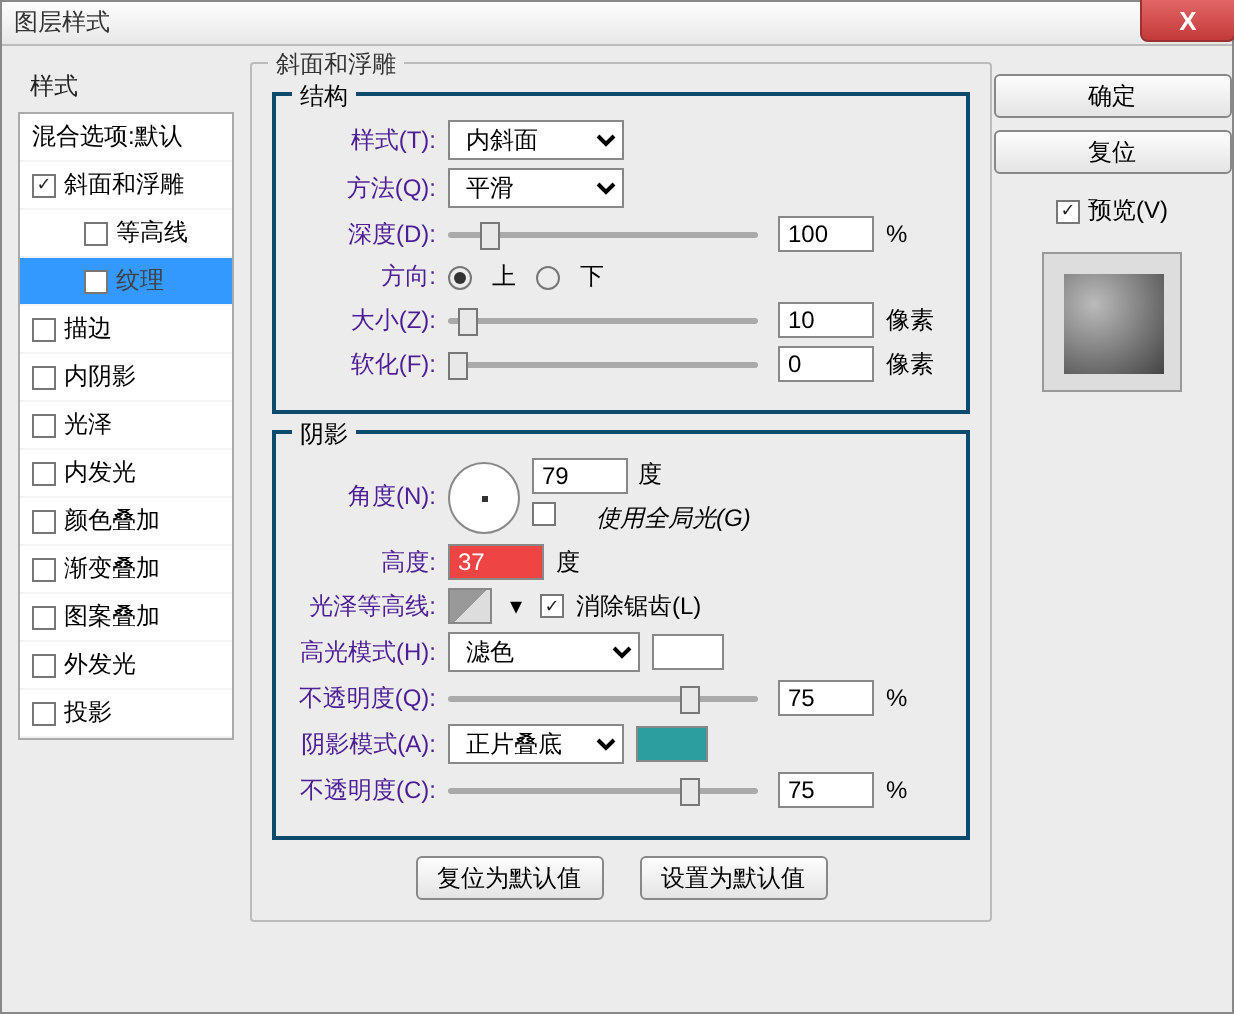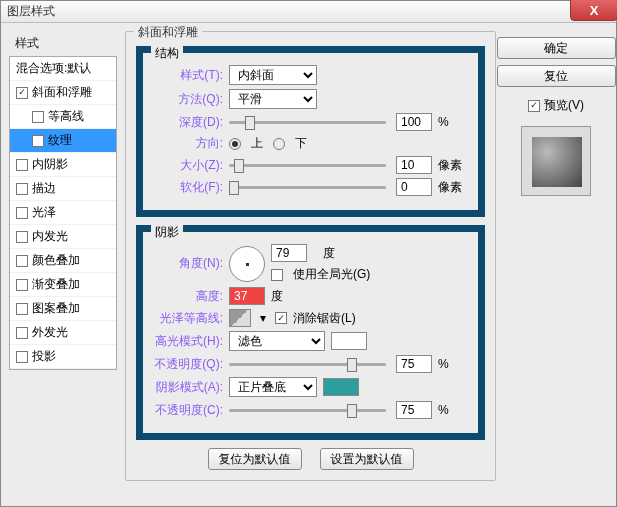--- a/index.html
+++ b/index.html
@@ -6,34 +6,34 @@
 body { margin: 0; background: #ececec; }
 .window { width: 617px; height: 507px; background: #ececec; border: 1px solid #888; position: relative; }
 .titlebar { height: 22px; background: linear-gradient(#fdfdfd, #e8e8e8); border-bottom: 1px solid #bbb; display: flex; align-items: center; padding-left: 6px; }
 .titlebar-text { color: #333; }
 .close-btn { position: absolute; right: -2px; top: -2px; width: 48px; height: 22px; background: linear-gradient(#e26666, #c43a3a); border: 1px solid #933; border-radius: 0 0 4px 4px; display:flex; align-items:center; justify-content:center; color:#fff; font-weight:bold; font-size:13px;}
 .body { display: flex; padding: 8px; gap: 8px; height: calc(100% - 22px); }
 .left { width: 108px; }
 .left-head { padding: 4px 6px; color: #222; }
 .style-list { border: 1px solid #aaa; background: #fff; }
 .style-item { padding: 3px 6px; display:flex; align-items:center; gap:4px; border-bottom:1px solid #f2f2f2; cursor:default; }
-.style-item.selected { background:#3399ff; color:#000000;}
-.style-item.sub { padding-left: 22px; }
+.style-item.selected { background:#3399ff; color:#404040;}
+.style-item.sub { padding-left: 32px; }
 .chk { width:12px; height:12px; border:1px solid #777; background:#fff; display:inline-flex; align-items:center; justify-content:center; font-size:9px; color:#222;}
 .chk.checked::after { content:"✓"; line-height:1;}
 .mid { flex: 1; }
 .group { border: 1px solid #bbb; border-radius: 2px; padding: 8px 10px 10px; position: relative; margin-bottom: 8px; }
 .group-title { position: absolute; top: -8px; left: 8px; background: #ececec; padding: 0 4px; color:#333;}
-.inner-group { border: 7px solid #0c4a6e; padding: 8px 10px 10px; position: relative; margin-top:6px; margin-bottom:8px;}
+.inner-group { border: 2px solid #0c4a6e; padding: 8px 10px 10px; position: relative; margin-top:6px; margin-bottom:8px;}
 .inner-group-title { position:absolute; top:-8px; left:8px; background:#ececec; padding:0 4px;}
 .row { display:flex; align-items:center; gap:6px; margin: 4px 0; }
-.lbl { width: 70px; text-align: right; color:#8b5cf6;}
+.lbl { width: 70px; text-align: right; color:#4c1d95;}
 select.combo, input.txt { border: 1px solid #888; background:#fff; height:18px; padding:0 4px;}
 select.combo { width: 88px; height: 20px;}
-input.txt { width: 36px; text-align:left;}
+input.txt { width: 48px; text-align:left;}
 .unit { width: 30px; }
 .slider { flex:1; height:16px; position:relative; display:flex; align-items:center; margin-right:4px;}
 .slider-track { height:3px; background:#aaa; width:100%; border-radius:2px; position:relative;}
 .slider-thumb { position:absolute; top:-5px; width:10px; height:14px; background:#e8e8e8; border:1px solid #777;}
 .radio-row { display:flex; gap:10px; align-items:center;}
 .radio { width:12px; height:12px; border:1px solid #777; border-radius:50%; display:inline-flex; align-items:center; justify-content:center;}
 .radio.checked::after { content:""; width:6px; height:6px; background:#333; border-radius:50%;}
 .angle-circle { width:36px; height:36px; border:1px solid #888; border-radius:50%; position:relative; background:#fff;}
 .angle-dot { position:absolute; width:3px; height:3px; background:#333; left:16px; top:16px;}
 .swatch { width:22px; height:18px; border:1px solid #888; background:linear-gradient(135deg,#999 0%,#999 50%,#ddd 50%, #ddd 100%);}
@@ -71,25 +71,25 @@
           <div class="style-item sub">
             <span class="chk"></span>
             <span>等高线</span>
           </div>
           <div class="style-item sub selected">
             <span class="chk"></span>
             <span>纹理</span>
           </div>
           <div class="style-item">
             <span class="chk"></span>
+            <span>描边</span>
+          </div>
+          <div class="style-item">
+            <span class="chk"></span>
             <span>内阴影</span>
-          </div>
-          <div class="style-item">
-            <span class="chk"></span>
-            <span>描边</span>
           </div>
           <div class="style-item">
             <span class="chk"></span>
             <span>光泽</span>
           </div>
           <div class="style-item">
             <span class="chk"></span>
             <span>内发光</span>
           </div>
           <div class="style-item">
@@ -171,25 +171,25 @@
         </div>
 
         <div class="inner-group">
           <div class="inner-group-title">阴影</div>
           <div class="row">
             <span class="lbl">角度(N):</span>
             <div class="angle-circle">
                 <div class="angle-dot"></div>
               </div>
             <div style="display:flex; flex-direction:column; gap:4px;">
-              <div style="display:flex; align-items:flex-end; gap:16px;">
+              <div style="display:flex; align-items:flex-start; gap:5px;">
                 <input class="txt" value="79" style="">
                 <span>度</span>
               </div>
-              <div style="display:flex; align-items:center; gap:10px;">
+              <div style="display:flex; gap:20px;font-style:italic;">
                 <span class="chk"></span>
                 <span>使用全局光(G)</span>
               </div>
             </div>
           </div>
           <div class="row">
             <span class="lbl">高度:</span>
             <input class="txt" style="background: #ef4444; color: rgb(255, 255, 255);" value="37">
             <span>度</span>
           </div>

